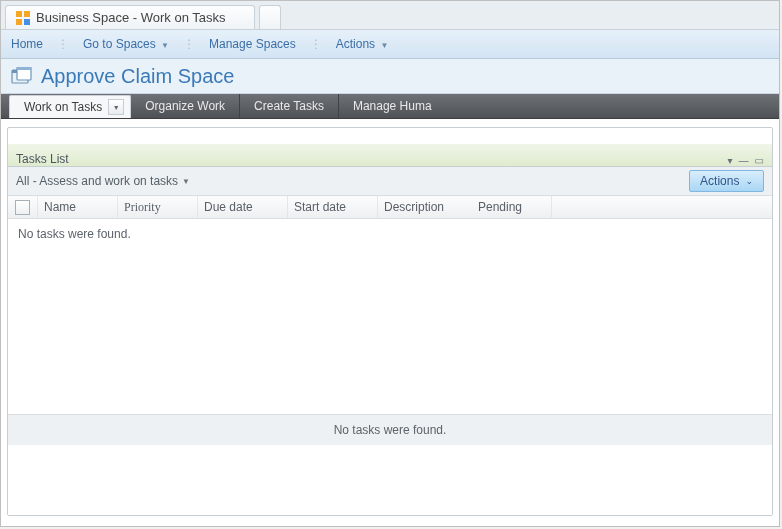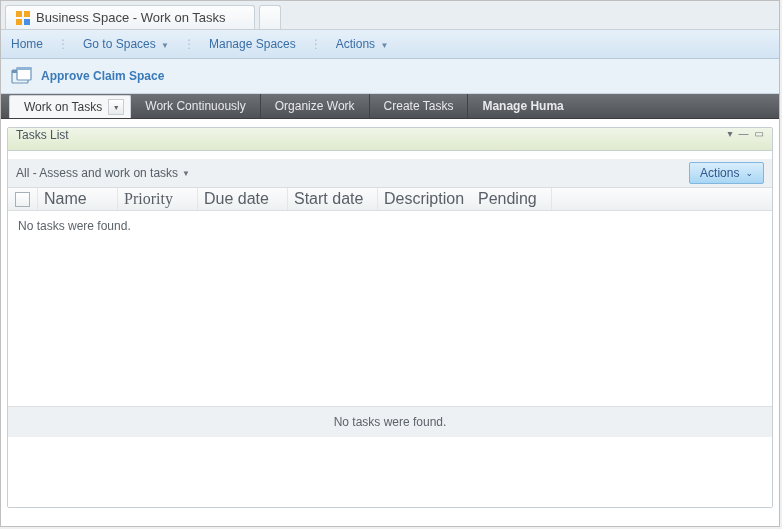--- a/index.html
+++ b/index.html
@@ -81,23 +81,23 @@
     align-items: center;
     padding: 0 10px;
     gap: 8px;
   }
   .titlebar .space-icon {
     width: 22px;
     height: 18px;
     display: inline-block;
   }
   .titlebar .title {
-    font-size: 12px;
+    font-size: 20px;
     color: #3a7ab8;
-    font-weight: bold;
+    font-weight: normal;
   }
   
   .tabstrip {
     height: 24px;
     background: linear-gradient(#6e7176, #4e5156);
     display: flex;
     align-items: stretch;
     padding-left: 8px;
     border-bottom: 1px solid #3b3d41;
   }
@@ -138,43 +138,43 @@
   .widget {
     border: 1px solid #c6cdd3;
     border-radius: 2px;
     background: #fff;
   }
   .whead {
     height: 22px;
     background: linear-gradient(#f0f6e8, #dfebce);
     border-bottom: 1px solid #c6cdd3;
     display: flex;
-    align-items: flex-start;
+    align-items: flex-end;
     padding: 0 8px;
     font-size: 12px;
     color: #4a5560;
     position: relative;
+    margin-top: 16px;
   }
   .whead .wtitle { flex: 1; }
   .whead .wctrl {
     display: flex; gap: 6px; align-items: center;
     color: #6a737c; font-size: 10px;
   }
   .whead .wctrl span { cursor: pointer; }
   .wfilter {
     height: 28px;
     background: #eef1f3;
     border-bottom: 1px solid #d9dee2;
     display: flex;
     align-items: center;
     padding: 0 8px;
     font-size: 12px;
     color: #566069;
     position: relative;
-    margin-top: 8px;
   }
   .wfilter .flabel { display:flex; align-items:center; gap:4px; cursor:pointer;}
   .wfilter .farrow { font-size: 8px; color:#6a737c;}
   .wfilter .actionsbtn {
     margin-left: auto;
     height: 20px;
     padding: 0 10px;
     display:flex; align-items:center; gap:6px;
     background: linear-gradient(#d9eefc, #a9d6f4);
     border: 1px solid #7fb7df;
@@ -184,21 +184,21 @@
     cursor: pointer;
   }
   .wfilter .actionsbtn .arr { font-size:9px; }
   
   .colhead {
     height: 22px;
     background: linear-gradient(#fcfcfc, #edf0f2);
     border-bottom: 1px solid #dcdfe2;
     display: flex;
     align-items: center;
-    font-size: 16px;
+    font-size: 12px;
     color: #595f66;
   }
   .colhead .c {
     padding: 0 6px;
     border-right: 1px solid #e4e7e9;
     height:100%;
     display:flex; align-items:center;
     box-sizing:border-box;
   }
   .c.cb { width: 30px; justify-content:center;}
@@ -285,24 +285,23 @@
       </svg>
     </span>
     <span class="title">Approve Claim Space</span>
   </div>
 
   <div class="tabstrip">
     <div class="stab active">
       <span>Work on Tasks</span>
       <span class="tabdrop">▼</span>
     </div>
-    <div class="stab">Work Continuously</div>
     <div class="stab">Organize Work</div>
     <div class="stab">Create Tasks</div>
-    <div class="stab" style="border-right:none;font-weight:bold;">Manage Huma</div>
+    <div class="stab" style="border-right:none;">Manage Huma</div>
   </div>
 
   <div class="content-wrap">
     <div class="widget">
       <div class="whead">
         <span class="wtitle">Tasks List</span>
         <span class="wctrl">
           <span>▾</span>
           <span>—</span>
           <span>▭</span>

